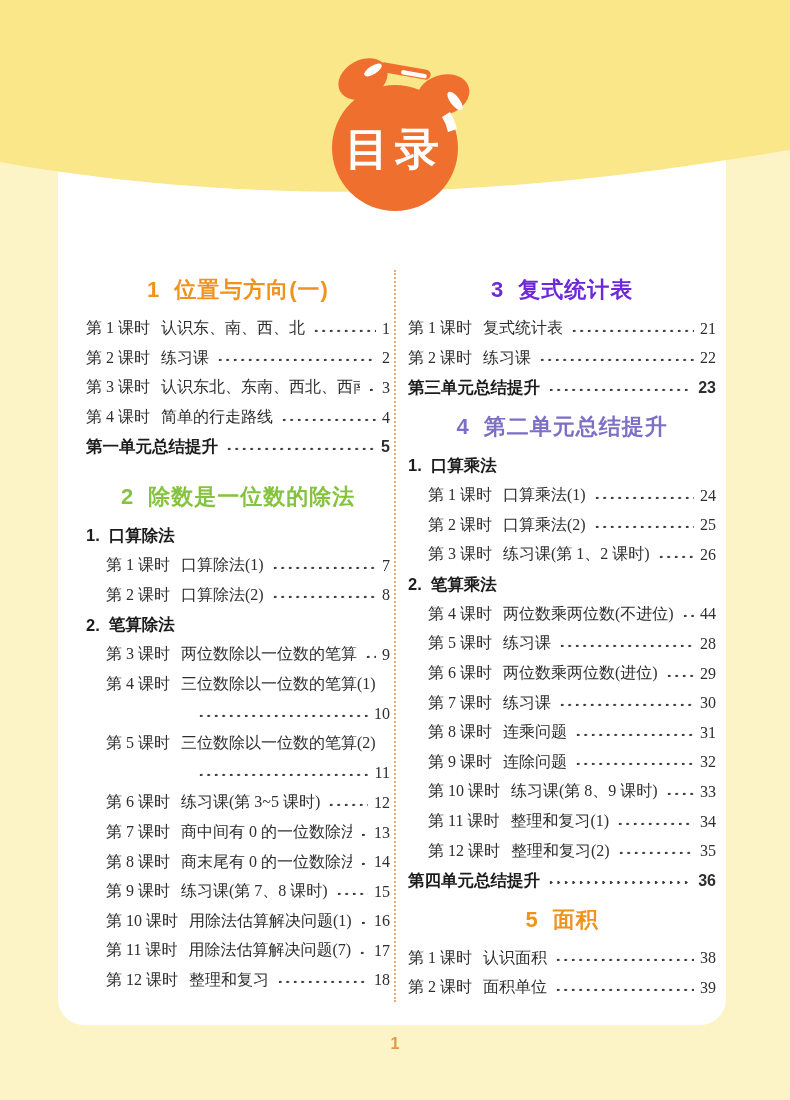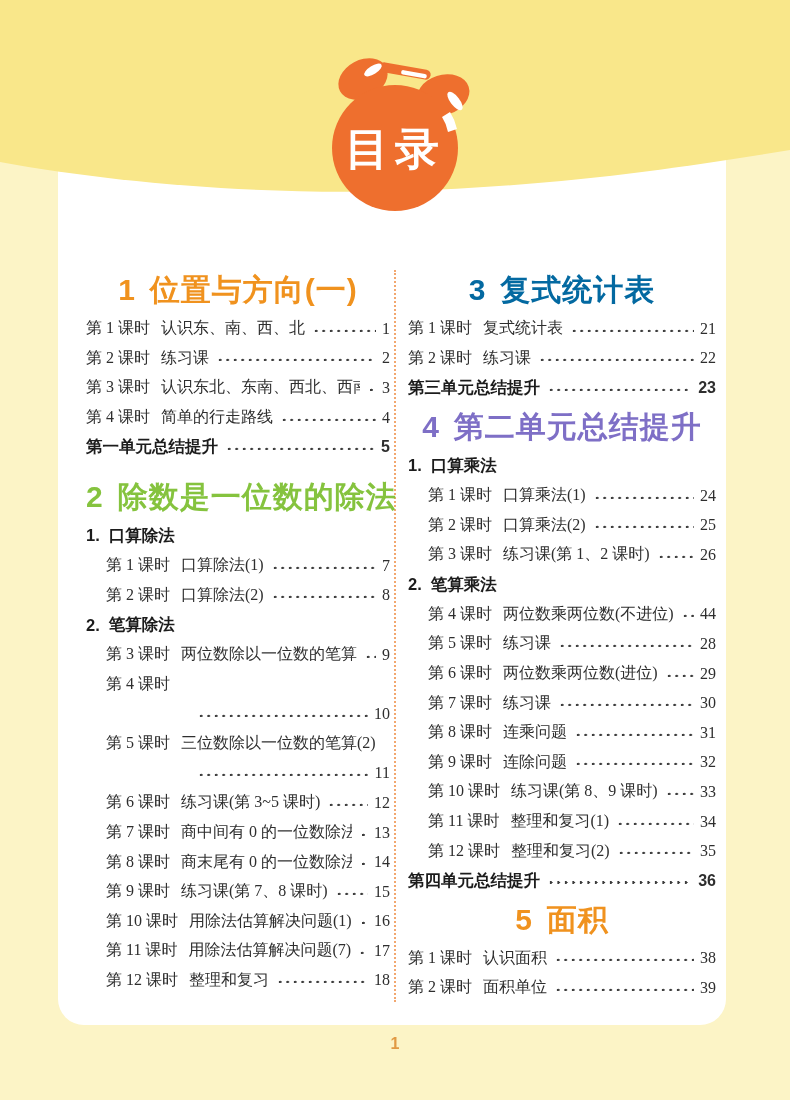--- a/index.html
+++ b/index.html
@@ -17,21 +17,21 @@
   .divider{
     position:absolute;left:336px;top:144px;height:732px;width:0;
     border-left:2px dotted #F2A76F;z-index:1;
   }
   .col{position:absolute;top:140px;z-index:2;}
   .col-left{left:28px;width:304px;}
   .col-right{left:350px;width:308px;}
   .section-head{
     height:34px;line-height:34px;margin:7px 0;text-align:center;
     font-family:"Liberation Sans","DejaVu Sans",sans-serif;
-    font-weight:700;font-size:30px;letter-spacing:1px;white-space:nowrap;
+    font-weight:700;font-size:22px;letter-spacing:1px;white-space:nowrap;
   }
   .sec-num{margin-right:14px;}
   .row{height:29.6px;display:flex;align-items:center;white-space:nowrap;}
   .lesson-row{font-size:16px;color:#2e2e2e;}
   .lesson-row.indent{padding-left:20px;}
   .lesson-label{flex:0 0 auto;margin-right:11px;}
   .lesson-title{flex:0 1 auto;min-width:0;overflow:hidden;text-align:center;}
   .dots{
     flex:1 1 auto;min-width:8px;height:1em;margin:2px 6px 0 8px;
     background:radial-gradient(circle at 3px 56%, #3c3c3c 1.25px, transparent 1.55px);
@@ -112,20 +112,21 @@
         <span class="sub-title">笔算除法</span>
       </div>
       <div class="row lesson-row indent">
         <span class="lesson-label">第 3 课时</span>
         <span class="lesson-title">两位数除以一位数的笔算</span>
         <span class="dots"></span>
         <span class="pageno">9</span>
       </div>
       <div class="row lesson-row indent">
         <span class="lesson-label">第 4 课时</span>
+        <span class="lesson-title">三位数除以一位数的笔算(1)</span>
       </div>
       <div class="row lesson-row cont-row">
         <span class="dots"></span>
         <span class="pageno">10</span>
       </div>
       <div class="row lesson-row indent">
         <span class="lesson-label">第 5 课时</span>
         <span class="lesson-title">三位数除以一位数的笔算(2)</span>
       </div>
       <div class="row lesson-row cont-row">
@@ -169,21 +170,21 @@
         <span class="pageno">17</span>
       </div>
       <div class="row lesson-row indent">
         <span class="lesson-label">第 12 课时</span>
         <span class="lesson-title">整理和复习</span>
         <span class="dots"></span>
         <span class="pageno">18</span>
       </div>
     </div>
   <div class="col col-right">
-      <div class="section-head" style="color: #0369a1;"><span class="sec-num">3</span><span class="sec-title">复式统计表</span></div>
+      <div class="section-head" style="color: #6d28d9;"><span class="sec-num">3</span><span class="sec-title">复式统计表</span></div>
       <div class="row lesson-row">
         <span class="lesson-label">第 1 课时</span>
         <span class="lesson-title">复式统计表</span>
         <span class="dots"></span>
         <span class="pageno">21</span>
       </div>
       <div class="row lesson-row">
         <span class="lesson-label">第 2 课时</span>
         <span class="lesson-title">练习课</span>
         <span class="dots"></span>

